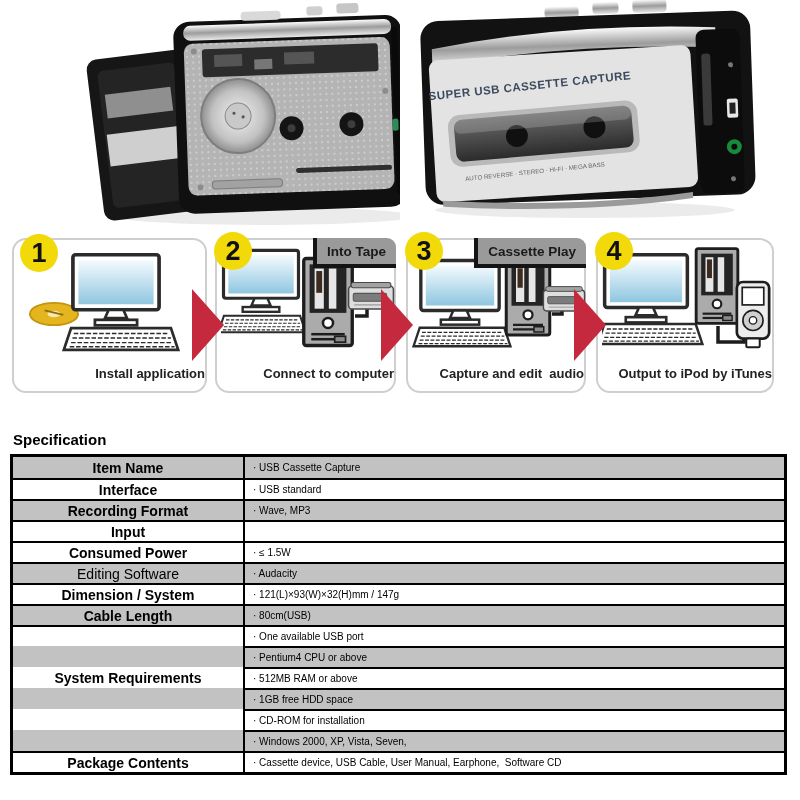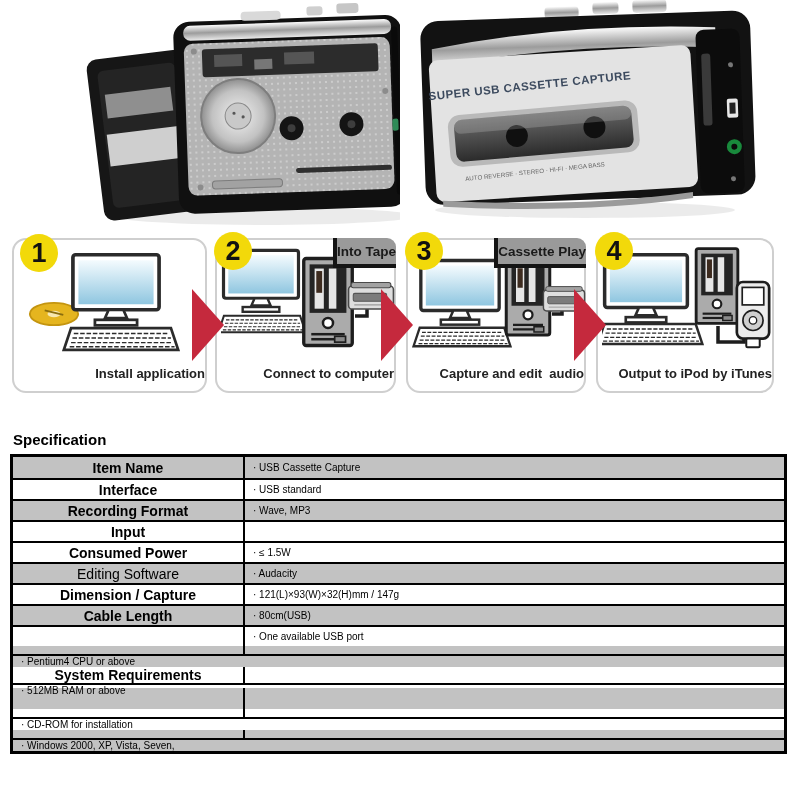--- a/index.html
+++ b/index.html
@@ -19,34 +19,34 @@
   #panel-3{left:406px;width:180px;}
   #panel-4{left:596px;width:178px;}
   .panel-art{position:absolute;left:4px;top:4px;}
   .step-badge{position:absolute;width:38px;height:38px;border-radius:50%;
               background:#f2d90a;color:#111;font-size:27px;font-weight:bold;
               display:flex;align-items:center;justify-content:center;z-index:5;}
   #panel-1 .step-badge{left:6px;top:-6px;}
   #panel-2 .step-badge,#panel-3 .step-badge,#panel-4 .step-badge{left:-3px;top:-8px;}
   .step-tag{position:absolute;top:-2px;right:-2px;height:26px;background:#9a9a9a;
             color:#1a1a1a;font-weight:bold;font-size:13.5px;display:flex;align-items:center;
-            padding:0 0;border-left:4px solid #141414;border-bottom:4px solid #141414;
+            padding:0 10px;border-left:4px solid #141414;border-bottom:4px solid #141414;
             border-top-right-radius:9px;z-index:4;white-space:pre;}
   .step-caption{position:absolute;left:0;right:0;bottom:10px;text-align:right;
                 font-weight:bold;font-size:13px;color:#222;white-space:pre;}
   .step-arrow{position:absolute;top:289px;width:32px;height:72px;z-index:6;}
   #arrow-1{left:192px;} #arrow-2{left:381px;} #arrow-3{left:574px;}
 
   
   .spec-heading{position:absolute;left:13px;top:431px;font-size:15px;font-weight:bold;text-align:center;}
   .spec-table{position:absolute;left:10px;top:454px;width:777px;border:3px solid #000;
               background:#fff;box-sizing:border-box;}
   .spec-row{display:flex;height:21px;box-sizing:border-box;border-top:2px solid #000;}
   .spec-row.first{border-top:none;}
-  .spec-row.group-inner{border-top:none;flex-direction:column;}
+  .spec-row.group-inner{border-top:none;}
   .spec-row.shade{background:#c2c2c2;}
   .spec-label{width:232px;height:100%;box-sizing:border-box;border-right:2px solid #000;
               display:flex;align-items:center;justify-content:center;
               font-weight:bold;font-size:14px;text-align:right;}
   .spec-label.normal{font-weight:normal;}
   .spec-value{flex:1;height:100%;box-sizing:border-box;display:flex;align-items:center;
               padding-left:8px;font-size:10px;white-space:pre;}
   .spec-row.group-inner .spec-value{border-top:2px solid #000;}
 </style>
 </head>
@@ -270,45 +270,50 @@
       </div>
       <div class="spec-row">
         <div class="spec-label">Consumed Power</div>
         <div class="spec-value">· ≤ 1.5W</div>
       </div>
       <div class="spec-row shade">
         <div class="spec-label normal">Editing Software</div>
         <div class="spec-value">· Audacity</div>
       </div>
       <div class="spec-row">
-        <div class="spec-label">Dimension / Capture</div>
+        <div class="spec-label">Dimension / System</div>
         <div class="spec-value">· 121(L)×93(W)×32(H)mm / 147g</div>
       </div>
       <div class="spec-row shade">
         <div class="spec-label">Cable Length</div>
         <div class="spec-value">· 80cm(USB)</div>
       </div>
       <div class="spec-row">
         <div class="spec-label"></div>
         <div class="spec-value">· One available USB port</div>
       </div>
       <div class="spec-row shade group-inner">
         <div class="spec-label"></div>
         <div class="spec-value">· Pentium4 CPU or above</div>
       </div>
       <div class="spec-row group-inner">
         <div class="spec-label">System Requirements</div>
         <div class="spec-value">· 512MB RAM or above</div>
       </div>
       <div class="spec-row shade group-inner">
         <div class="spec-label"></div>
+        <div class="spec-value">· 1GB free HDD space</div>
       </div>
       <div class="spec-row group-inner">
         <div class="spec-label"></div>
         <div class="spec-value">· CD-ROM for installation</div>
       </div>
       <div class="spec-row shade group-inner">
         <div class="spec-label"></div>
         <div class="spec-value">· Windows 2000, XP, Vista, Seven,</div>
       </div>
+      <div class="spec-row">
+        <div class="spec-label">Package Contents</div>
+        <div class="spec-value">· Cassette device, USB Cable, User Manual, Earphone,  Software CD</div>
+      </div>
     </div>
 
 </div>
 
 </body></html>

